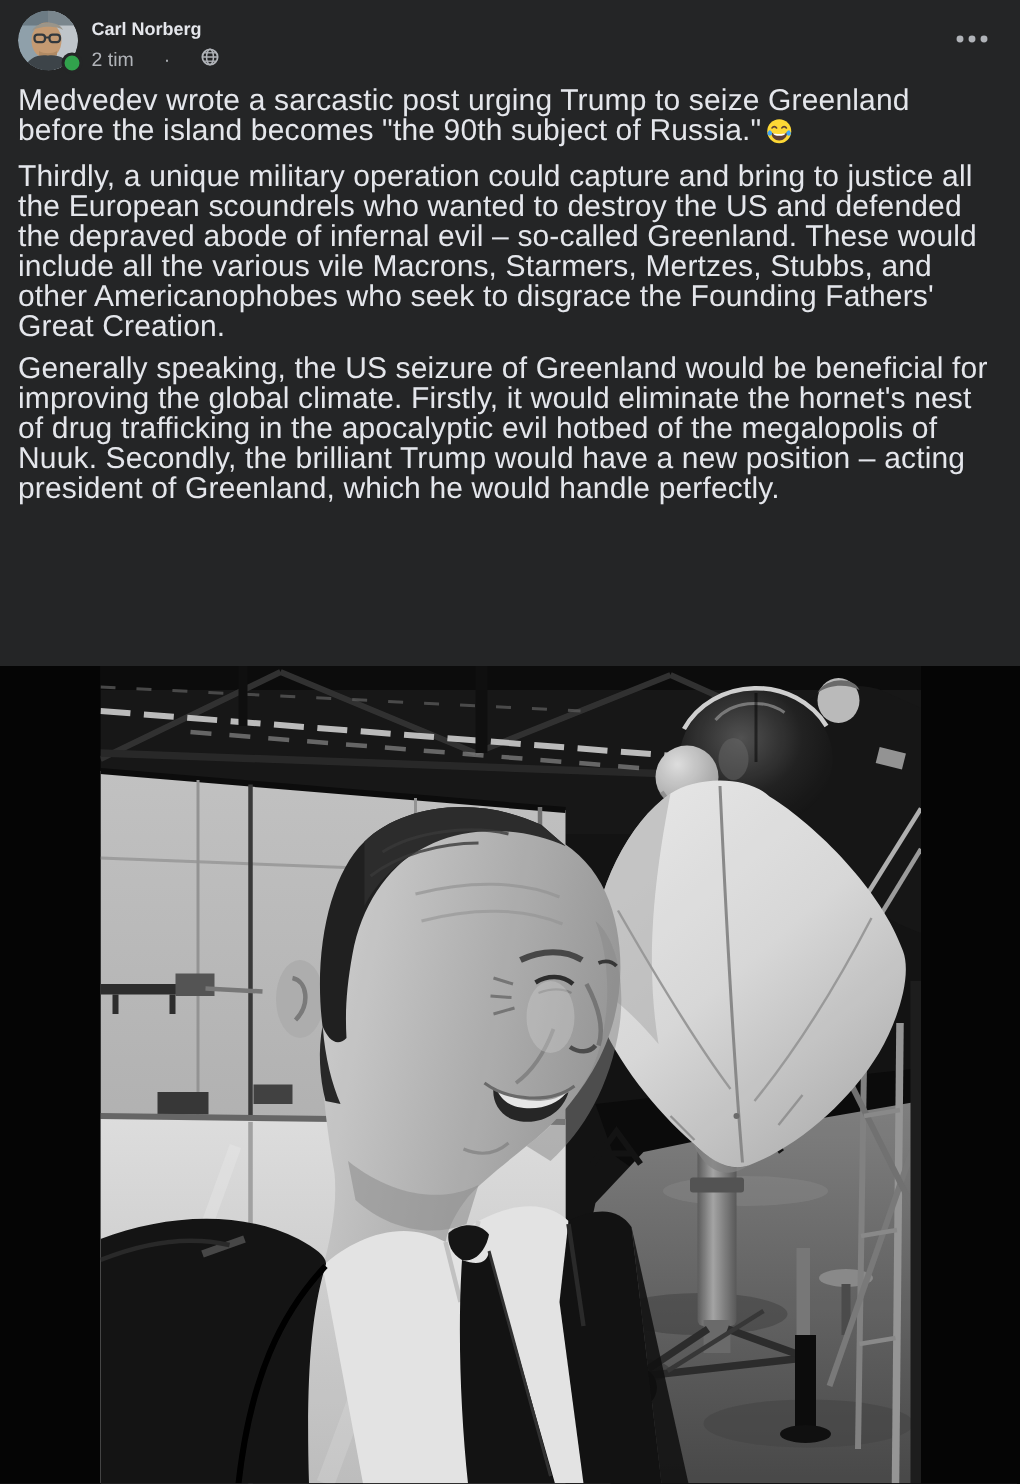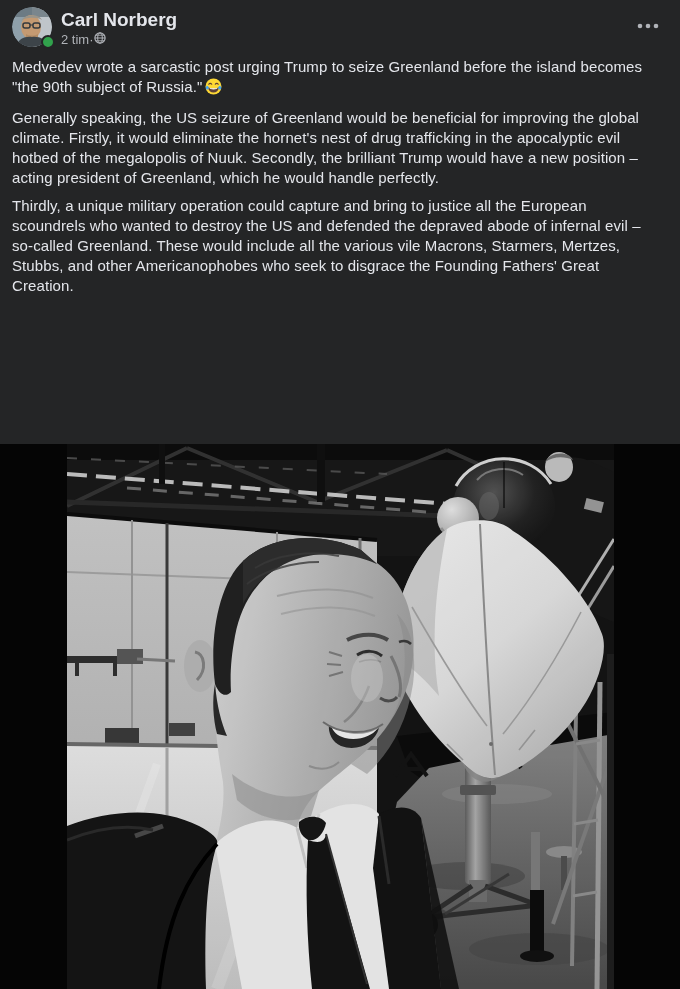--- a/index.html
+++ b/index.html
@@ -18,39 +18,39 @@
   }
   .avatar-wrap { position:relative; width:40px; height:40px; flex:0 0 40px; cursor:pointer; }
   .avatar-wrap svg { display:block; border-radius:50%; }
   .active-dot {
     position:absolute; right:-3px; bottom:-2px;
     width:10px; height:10px; border-radius:50%;
     background:#31a24c; border:2px solid #242526;
   }
   .header-info { margin-left:9px; padding-top:3px; }
   .author-name {
-    color:#e4e6eb; font-size:19px; font-weight:700; line-height:19px; cursor:pointer;
+    color:#e4e6eb; font-size:12px; font-weight:700; line-height:19px; cursor:pointer;
   }
   .post-meta {
-    display:flex; align-items:center; gap:0;
+    display:flex; align-items:center; gap:20px;
     color:#b0b3b8; font-size:13px; line-height:16px; margin-top:2px;
   }
   .post-meta .globe { display:inline-block; margin-top:1px; }
   .more-btn {
     margin-left:auto; margin-top:8px;
     width:32px; height:22px; display:flex; align-items:center; justify-content:center;
     cursor:pointer; border-radius:4px;
   }
   .more-btn svg { display:block; }
 
   
   .post-text {
     height:391px; box-sizing:border-box; overflow:hidden;
     padding:4px 18px 0 12px;
-    color:#e4e6eb; font-size:15px; line-height:20px;
+    color:#e4e6eb; font-size:20px; line-height:20px;
     letter-spacing:0.1px;
   }
   .post-text p { margin:0 0 8px 0; }
   .emoji { display:inline-block; vertical-align:-3px; margin-left:3px; }
 
   
   .post-media {
     height:545px; background:#050505;
     display:flex; justify-content:center; overflow:hidden; cursor:pointer;
   }
@@ -114,22 +114,22 @@
   <div class="post-text">
     <p><span>Medvedev wrote a sarcastic post urging Trump to seize Greenland before the island becomes "the 90th subject of Russia."</span><span class="emoji"><svg width="17" height="17" viewBox="0 0 20 20">
         <circle cx="10" cy="10" r="9.4" fill="#fdd835"></circle>
         <path d="M3.6,10.6 C5.5,12 8,12.6 10,12.6 C12,12.6 14.5,12 16.4,10.6 C16,15 13.4,17.2 10,17.2 C6.6,17.2 4,15 3.6,10.6 Z" fill="#5d4037"></path>
         <path d="M5.2,11.6 C7,12.4 13,12.4 14.8,11.6 C14.6,13 12.6,13.6 10,13.6 C7.4,13.6 5.4,13 5.2,11.6 Z" fill="#ffffff"></path>
         <path d="M4.4,7.4 C5.2,6 7,6 7.9,7.4" fill="none" stroke="#5d4037" stroke-width="1.3" stroke-linecap="round"></path>
         <path d="M12.1,7.4 C12.9,6 14.7,6 15.6,7.4" fill="none" stroke="#5d4037" stroke-width="1.3" stroke-linecap="round"></path>
         <path d="M2.2,9.2 C0.6,10.6 0.4,12.4 1.6,13.2 C2.8,14 4.4,13 4.4,11.4 C4.4,10.3 3.3,9.4 2.2,9.2 Z" fill="#42a5f5"></path>
         <path d="M17.8,9.2 C19.4,10.6 19.6,12.4 18.4,13.2 C17.2,14 15.6,13 15.6,11.4 C15.6,10.3 16.7,9.4 17.8,9.2 Z" fill="#42a5f5"></path>
       </svg></span></p>
+    <p>Thirdly, a unique military operation could capture and bring to justice all the European scoundrels who wanted to destroy the US and defended the depraved abode of infernal evil – so-called Greenland. These would include all the various vile Macrons, Starmers, Mertzes, Stubbs, and other Americanophobes who seek to disgrace the Founding Fathers' Great Creation.</p>
     <p>Generally speaking, the US seizure of Greenland would be beneficial for improving the global climate. Firstly, it would eliminate the hornet's nest of drug trafficking in the apocalyptic evil hotbed of the megalopolis of Nuuk. Secondly, the brilliant Trump would have a new position – acting president of Greenland, which he would handle perfectly.</p>
-    <p>Thirdly, a unique military operation could capture and bring to justice all the European scoundrels who wanted to destroy the US and defended the depraved abode of infernal evil – so-called Greenland. These would include all the various vile Macrons, Starmers, Mertzes, Stubbs, and other Americanophobes who seek to disgrace the Founding Fathers' Great Creation.</p>
   </div>
 
   <div class="post-media" role="img" aria-label="Black and white photo of Dmitry Medvedev smiling in an aircraft hangar in front of a fighter jet whose nose cone is wrapped in a white protective cover; a technician leans over the open cockpit and maintenance stands sit on the floor.">
     <svg width="547" height="545" viewBox="0 0 547 545">
       <defs>
         <linearGradient id="gWall" x1="0" y1="0" x2="0" y2="1">
           <stop offset="0" stop-color="#c9c9c9"></stop>
             <stop offset="1" stop-color="#a9a9a9"></stop>
         </linearGradient>
         <linearGradient id="gWallLow" x1="0" y1="0" x2="0" y2="1">

